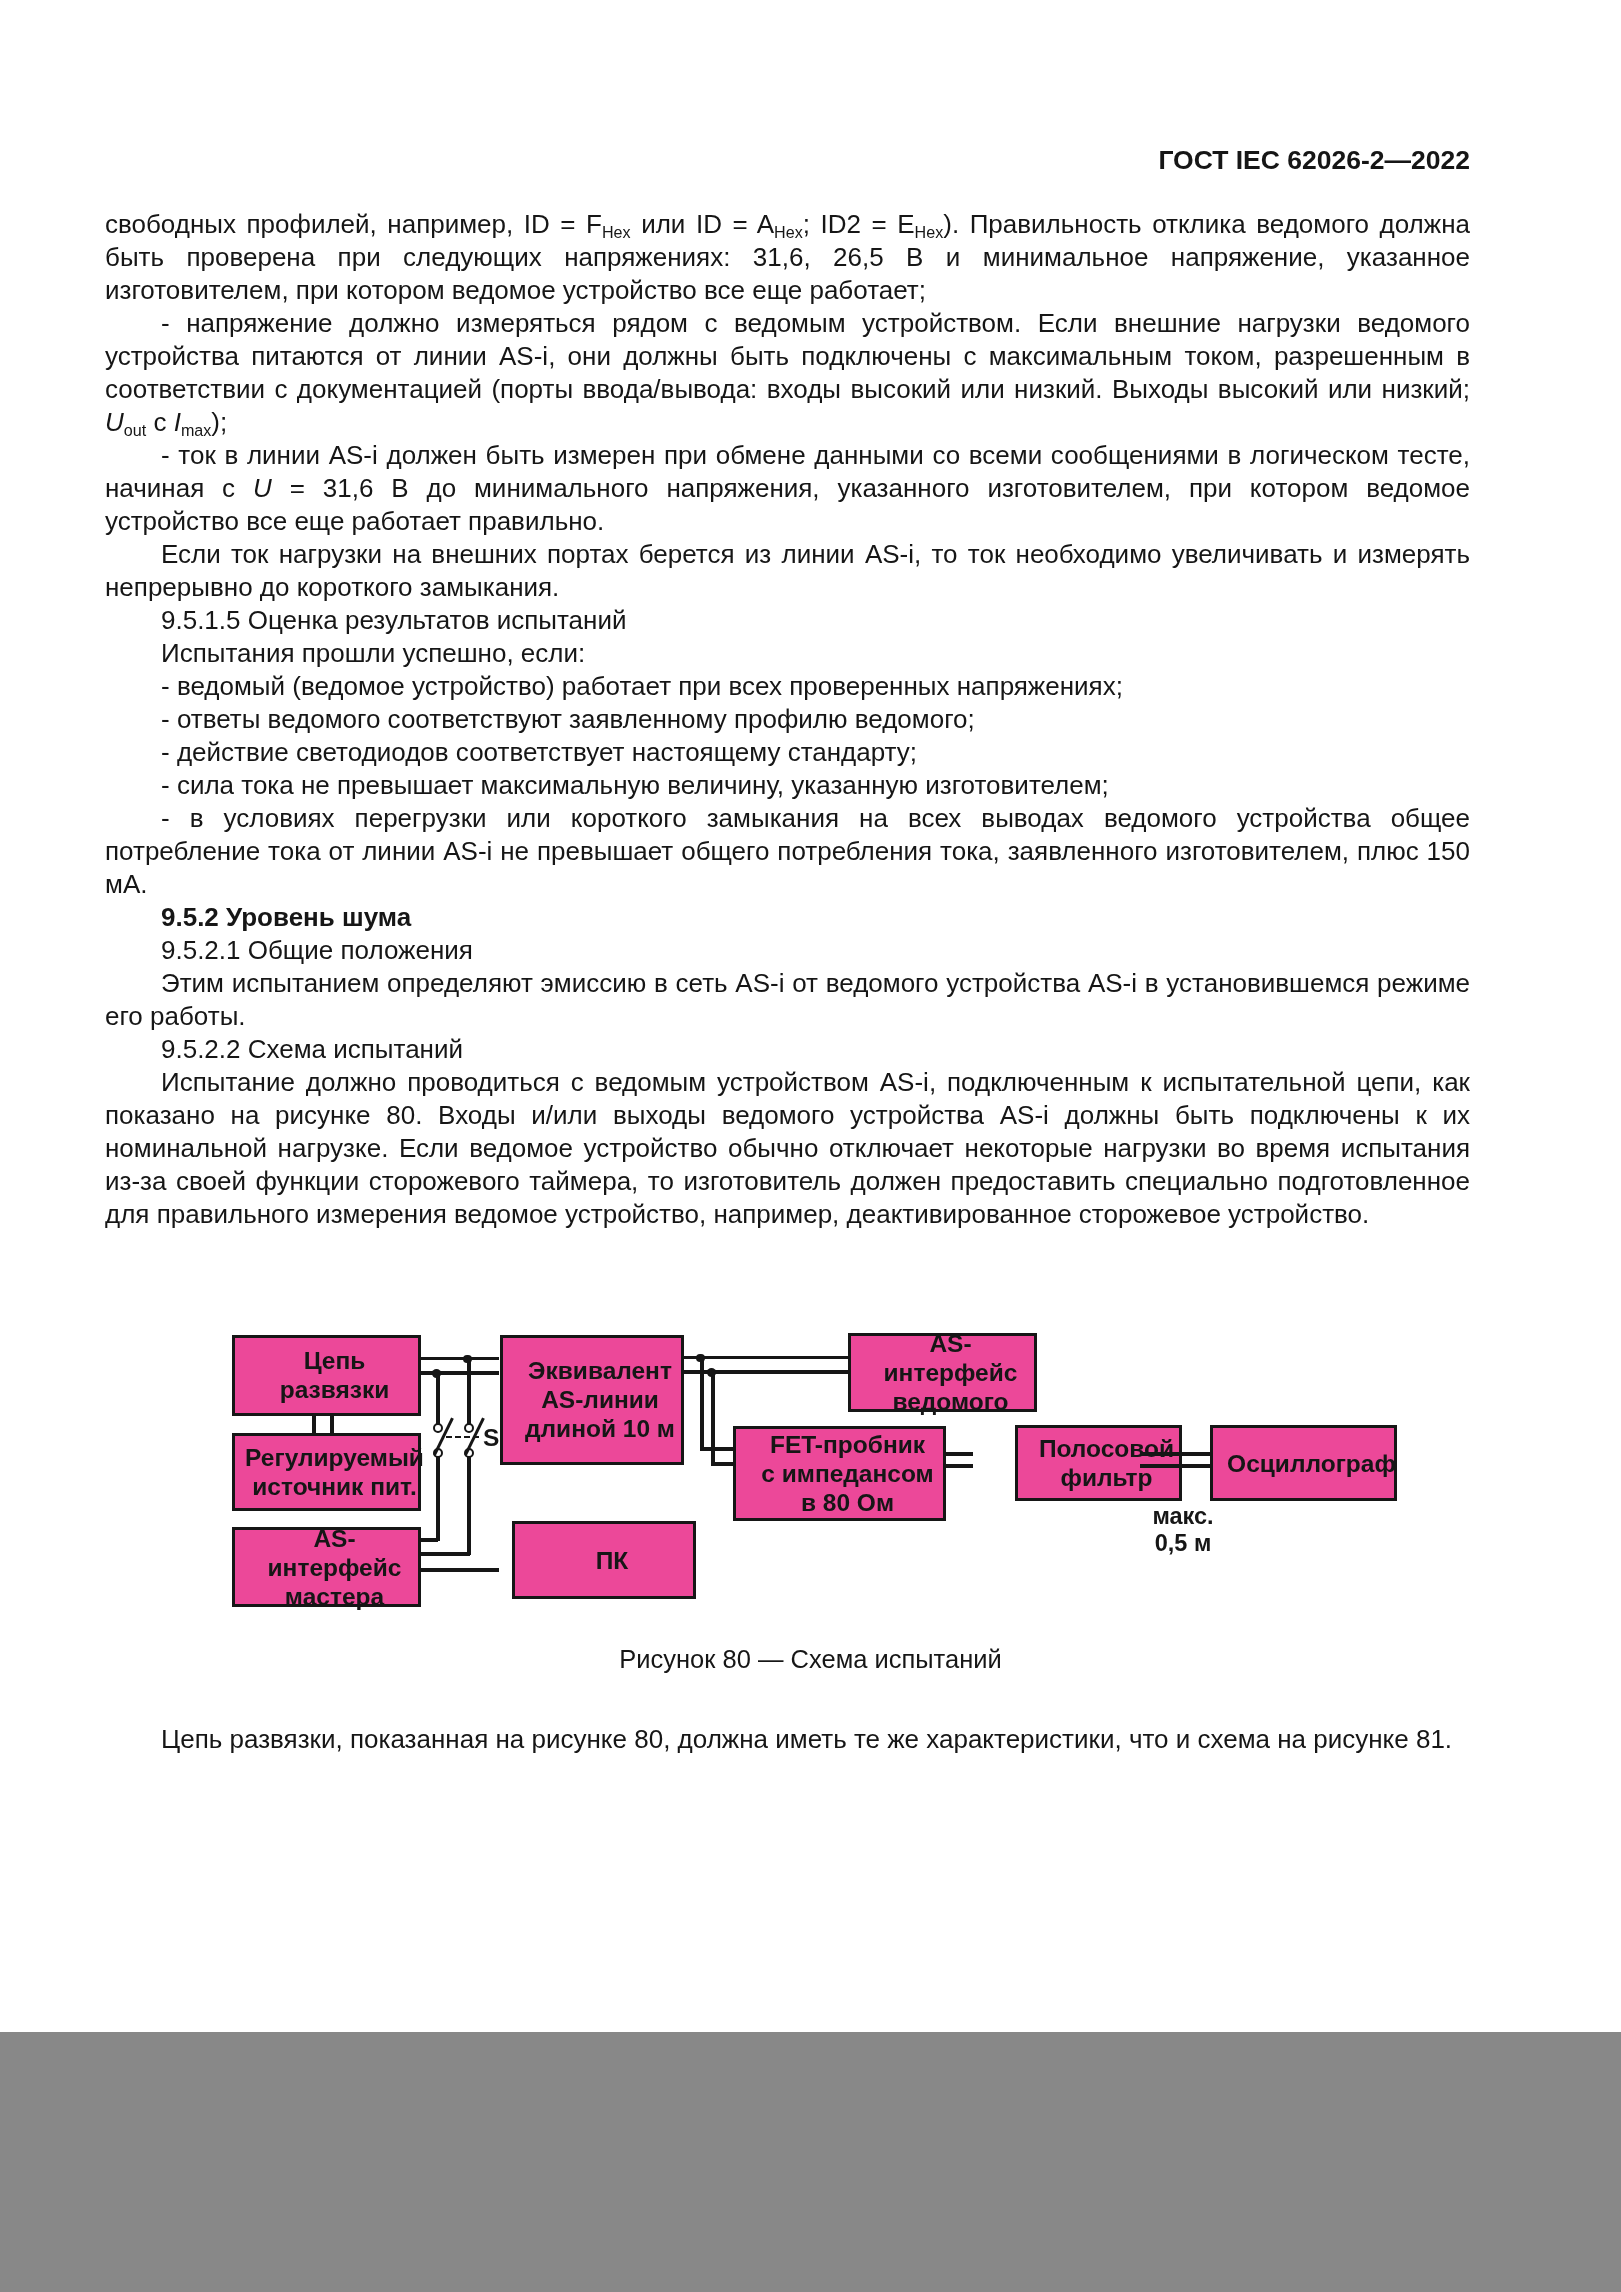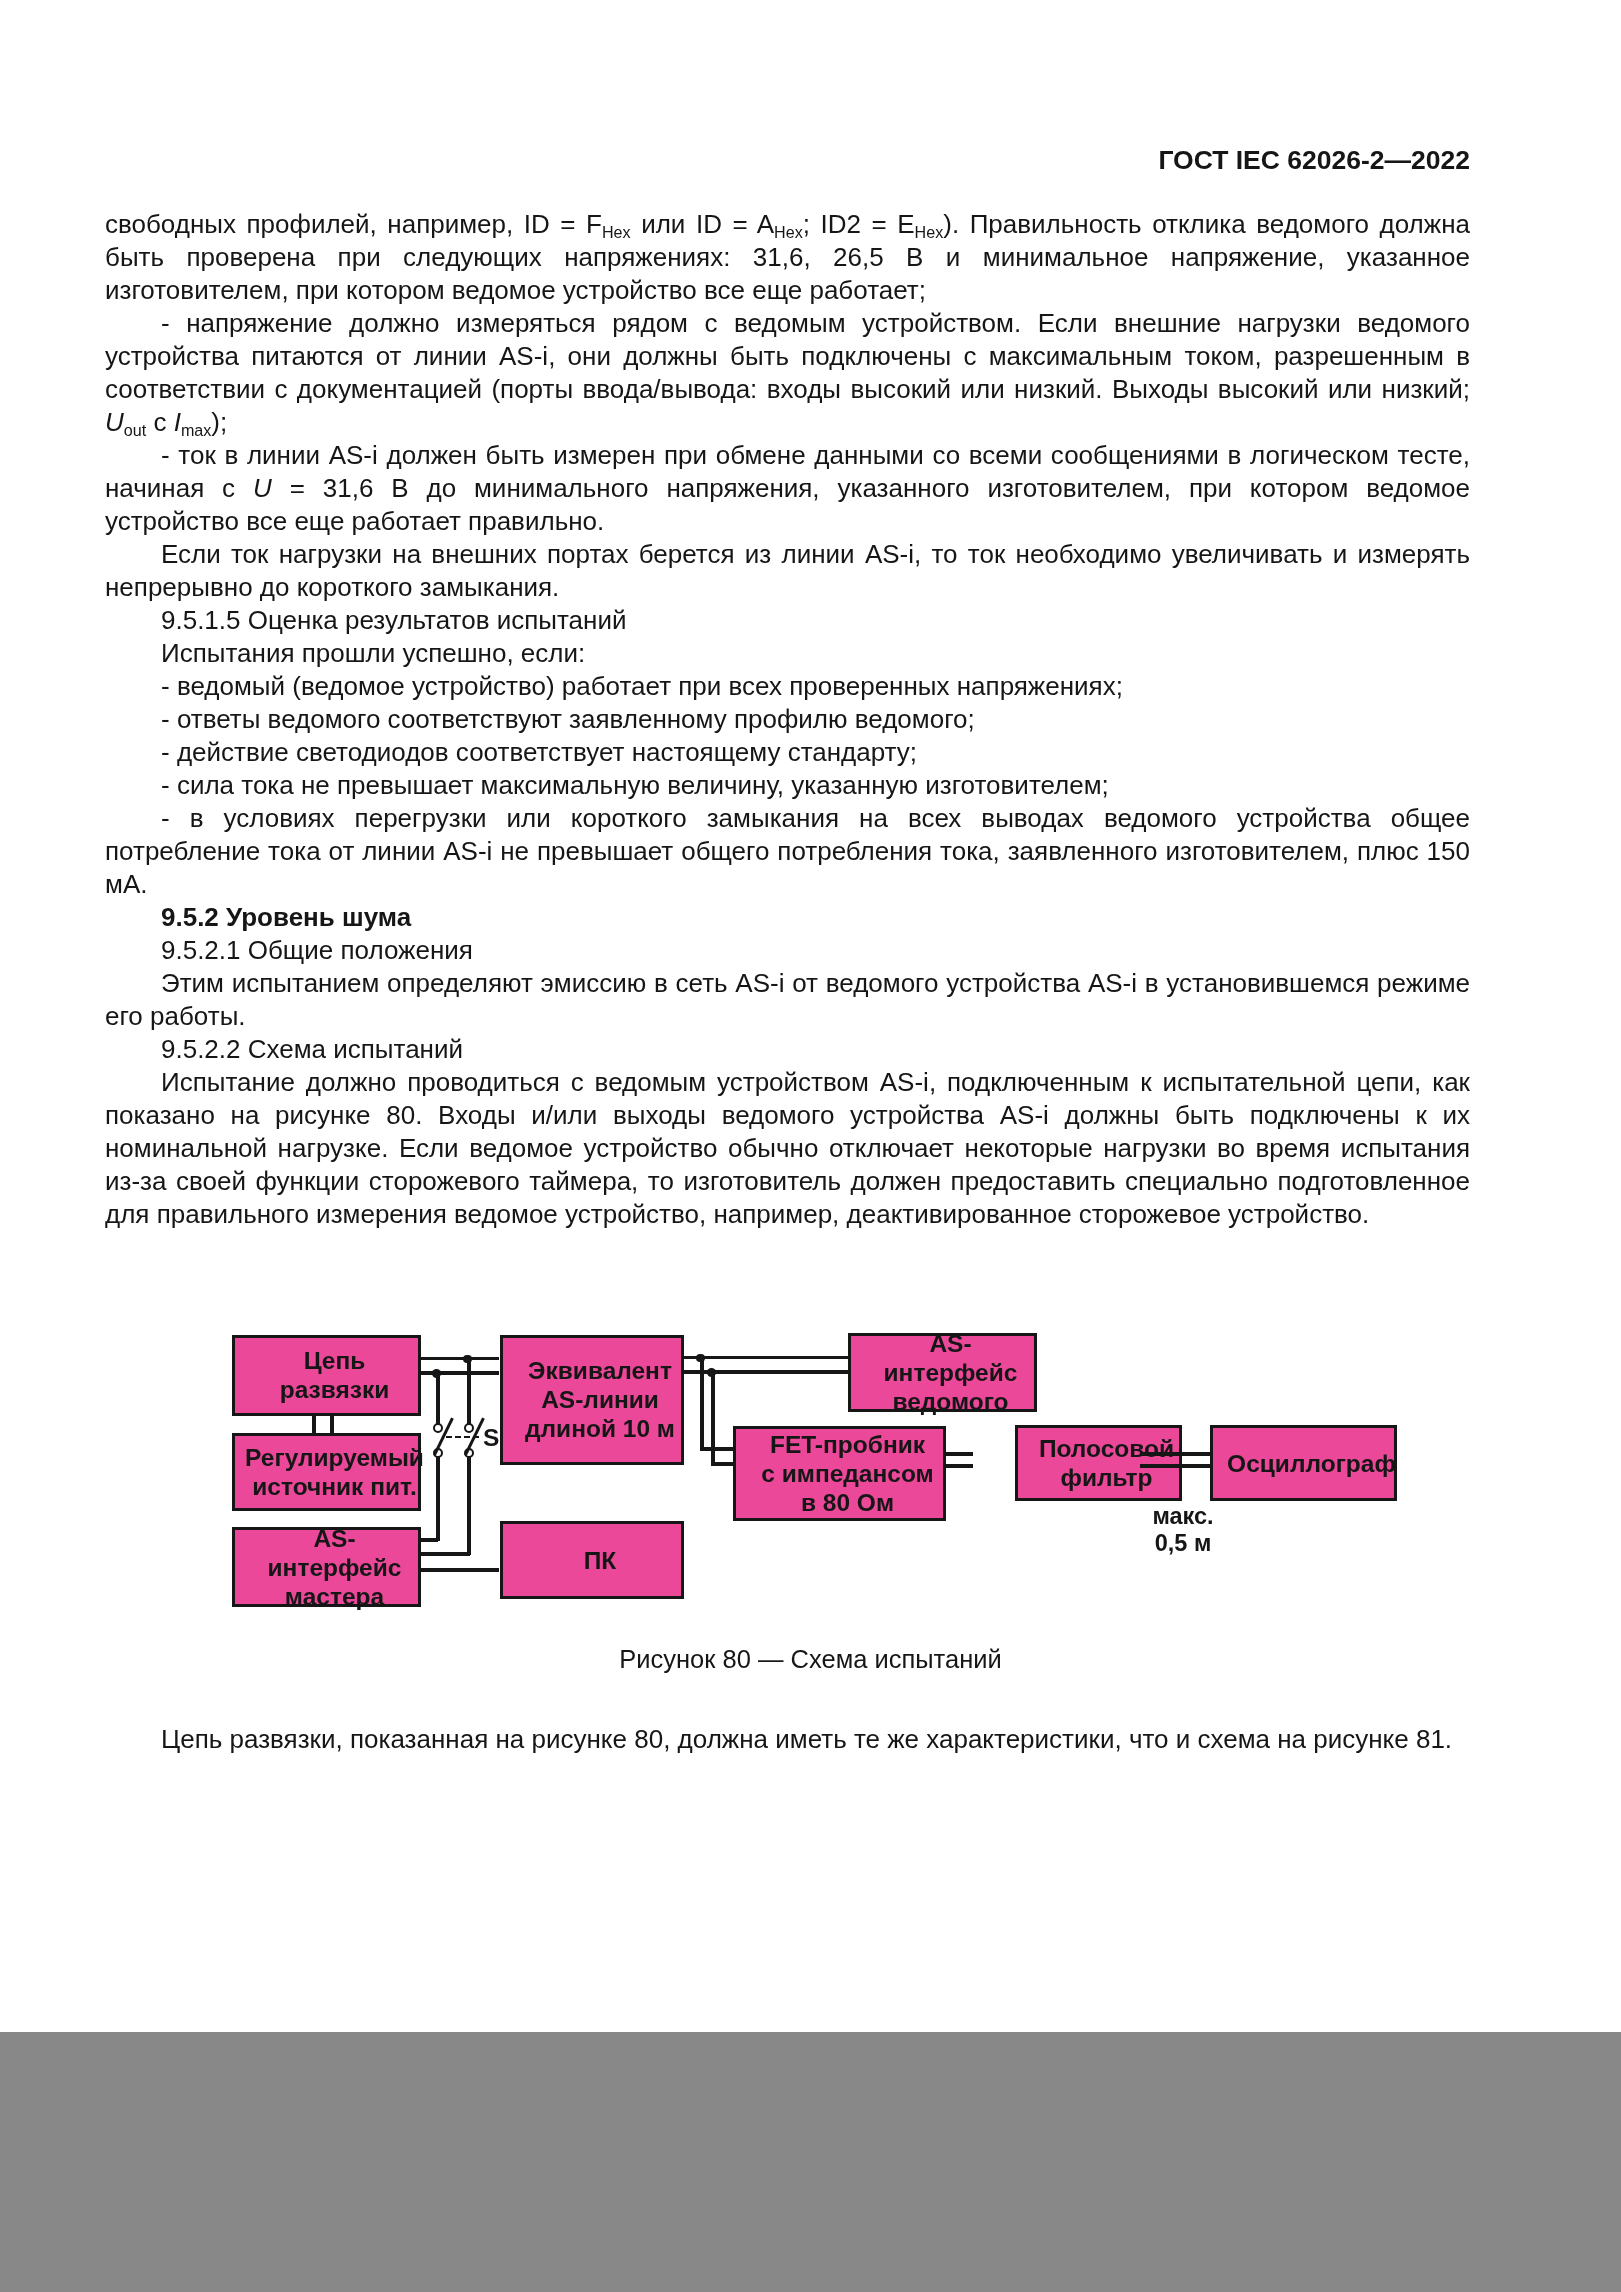--- a/index.html
+++ b/index.html
@@ -26,21 +26,21 @@
   .diagram { position:absolute; left:232px; top:1330px; width:1176px; height:289px; }
   .dbox {
     position:absolute; box-sizing:border-box; border:3.9px solid #161616; background:#ec4899;
     display:flex; align-items:center; justify-content:center; text-align:center;
     font-weight:bold; font-size:24.5px; line-height:29px; white-space:pre-line;padding-left:16px;
   }
   .box-isolation    { left:0px;   top:4.9px;   width:189px; height:81px; }
   .box-psu          { left:0px;   top:103px; width:189px; height:78px; }
   .box-master       { left:0px;   top:197px; width:189px; height:80px; }
   .box-equivalent   { left:268px; top:4.9px;   width:184px; height:130px; }
-  .box-pc           { left:268px; top:191px; width:184px; height:78px; }
+  .box-pc           { left:280px; top:191px; width:184px; height:78px; }
   .box-slave        { left:616px; top:2.9px;   width:189px; height:79px; }
   .box-fet          { left:501px; top:96px;  width:213px; height:95px; }
   .box-bandpass     { left:783px; top:95px;  width:167px; height:76px; }
   .box-oscilloscope { left:978px; top:95px;  width:187px; height:76px; }
 
   .wire { position:absolute; background:#161616; }
   .w-as-l1   { left:189px; top:26.5px;  width:78px;  height:3.9px; }
   .w-as-l2   { left:189px; top:41px;  width:78px;  height:3.9px; }
   .w-psu1    { left:80px;  top:86px;  width:3.9px;   height:16.7px; }
   .w-psu2    { left:98px; top:86px;  width:3.9px;   height:16.7px; }

